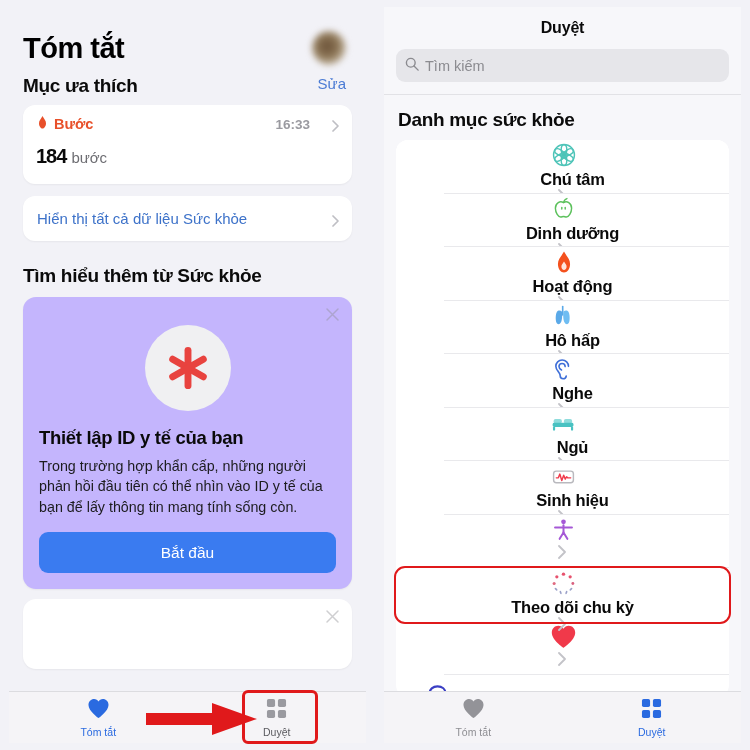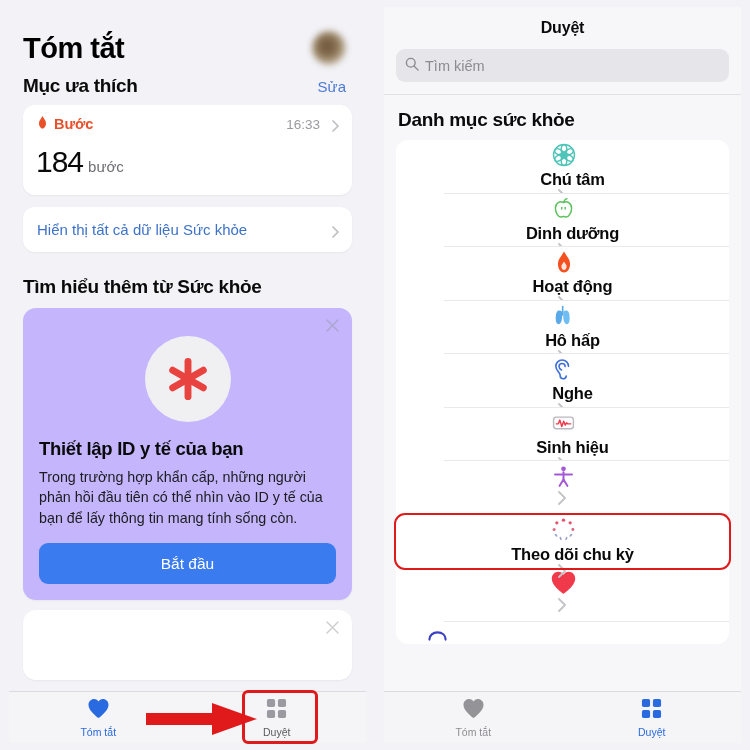--- a/index.html
+++ b/index.html
@@ -50,21 +50,21 @@
   .big-title {
     font-size: 29px; font-weight: bold; color: #000;
     letter-spacing: -0.5px;
   }
   .avatar {
     width: 34px; height: 34px; border-radius: 50%;
     background: radial-gradient(circle at 45% 45%, #6a5138 0%, #8a7354 38%, #b5a58c 62%, rgba(226,222,216,0.75) 82%, rgba(242,242,247,0) 100%);
     filter: blur(3.2px);
   }
   .section-head {
-    display: flex; align-items: center; justify-content: space-between;
+    display: flex; align-items: flex-start; justify-content: space-between;
     padding: 6px 20px 8px 14px;
   }
   .section-head .t {
     font-size: 19px; font-weight: bold; color: #0b0b0b; letter-spacing: -0.3px;
   }
   .section-head .a {
     font-size: 15px; color: #4b7bd4;
   }
   .card {
     margin: 0 14px 12px 14px;
@@ -72,29 +72,29 @@
     border-radius: 12px;
     box-shadow: 0 1px 2px rgba(0,0,0,0.05);
   }
   .step-card { padding: 11px 13px 16px 13px; }
   .step-top {
     display: flex; align-items: center; justify-content: space-between;
   }
   .step-left { display: flex; align-items: center; gap: 5px; }
   .flame-sm { width: 13px; height: 16px; display:block; }
   .step-label { font-size: 14.5px; color: #e8502a; font-weight: 600; }
-  .step-right { display: flex; align-items: center; gap: 12px; }
+  .step-right { display: flex; align-items: center; gap: 22px; font-weight: bold; }
   .step-time { font-size: 13.5px; color: #9a9aa0; }
   .chev {
     width: 7px; height: 12px; display:block;
   }
   .step-value-row {
     display: flex; align-items: baseline; gap: 5px; margin-top: 13px;
   }
-  .step-value { font-size: 30px; font-weight: normal; color: #0a0a0a; letter-spacing: -1px; }
+  .step-value { font-size: 20px; font-weight: bold; color: #0a0a0a; letter-spacing: -1px; }
   .step-unit { font-size: 15px; color: #6d6d72; }
 
   .link-card {
     margin: 0 14px 0 14px;
     background: #fff; border-radius: 12px;
     display: flex; align-items: center; justify-content: space-between;
     padding: 14px 13px 14px 14px;
     box-shadow: 0 1px 2px rgba(0,0,0,0.05);
   }
   .link-card .lbl { font-size: 15px; color: #3d72c9; }
@@ -470,20 +470,38 @@
           </span>
           <span class="cat-label">Nghe</span>
           <span class="cat-chev">
             <svg viewBox="0 0 8 14" width="8" height="14">
                 <path d="M1 1l6 6-6 6" stroke="#c3c3c8" stroke-width="1.8" fill="none" stroke-linecap="round" stroke-linejoin="round"></path>
               </svg>
           </span>
           <span class="sep"></span>
         </div>
 
+        <div class="cat-row">
+          <span class="cat-icon">
+            <svg viewBox="0 0 30 30" width="27" height="27">
+              <rect x="4" y="11" width="9.2" height="5" rx="2.2" fill="#8fdcdc"></rect>
+              <rect x="15.4" y="11" width="9.2" height="5" rx="2.2" fill="#8fdcdc"></rect>
+              <rect x="3" y="15.4" width="23" height="4.6" rx="1.6" fill="#49c2c2"></rect>
+              <rect x="3.3" y="19.6" width="2.4" height="4.4" rx="1" fill="#49c2c2"></rect>
+              <rect x="23.3" y="19.6" width="2.4" height="4.4" rx="1" fill="#49c2c2"></rect>
+            </svg>
+          </span>
+          <span class="cat-label">Ngủ</span>
+          <span class="cat-chev">
+            <svg viewBox="0 0 8 14" width="8" height="14">
+                <path d="M1 1l6 6-6 6" stroke="#c3c3c8" stroke-width="1.8" fill="none" stroke-linecap="round" stroke-linejoin="round"></path>
+              </svg>
+          </span>
+          <span class="sep"></span>
+        </div>
 
         <div class="cat-row">
           <span class="cat-icon">
             <svg viewBox="0 0 30 30" width="27" height="27">
               <rect x="4" y="9" width="22" height="13" rx="3" fill="none" stroke="#b9b9be" stroke-width="1.6"></rect>
               <path d="M7 16.5h2.3l1.6-4.2 2.2 7.2 2.1-6 1.8 4.4 1.4-2.6 1.4 1.2H23" fill="none" stroke="#f0394a" stroke-width="1.6" stroke-linejoin="round" stroke-linecap="round"></path>
             </svg>
           </span>
           <span class="cat-label">Sinh hiệu</span>
           <span class="cat-chev">

